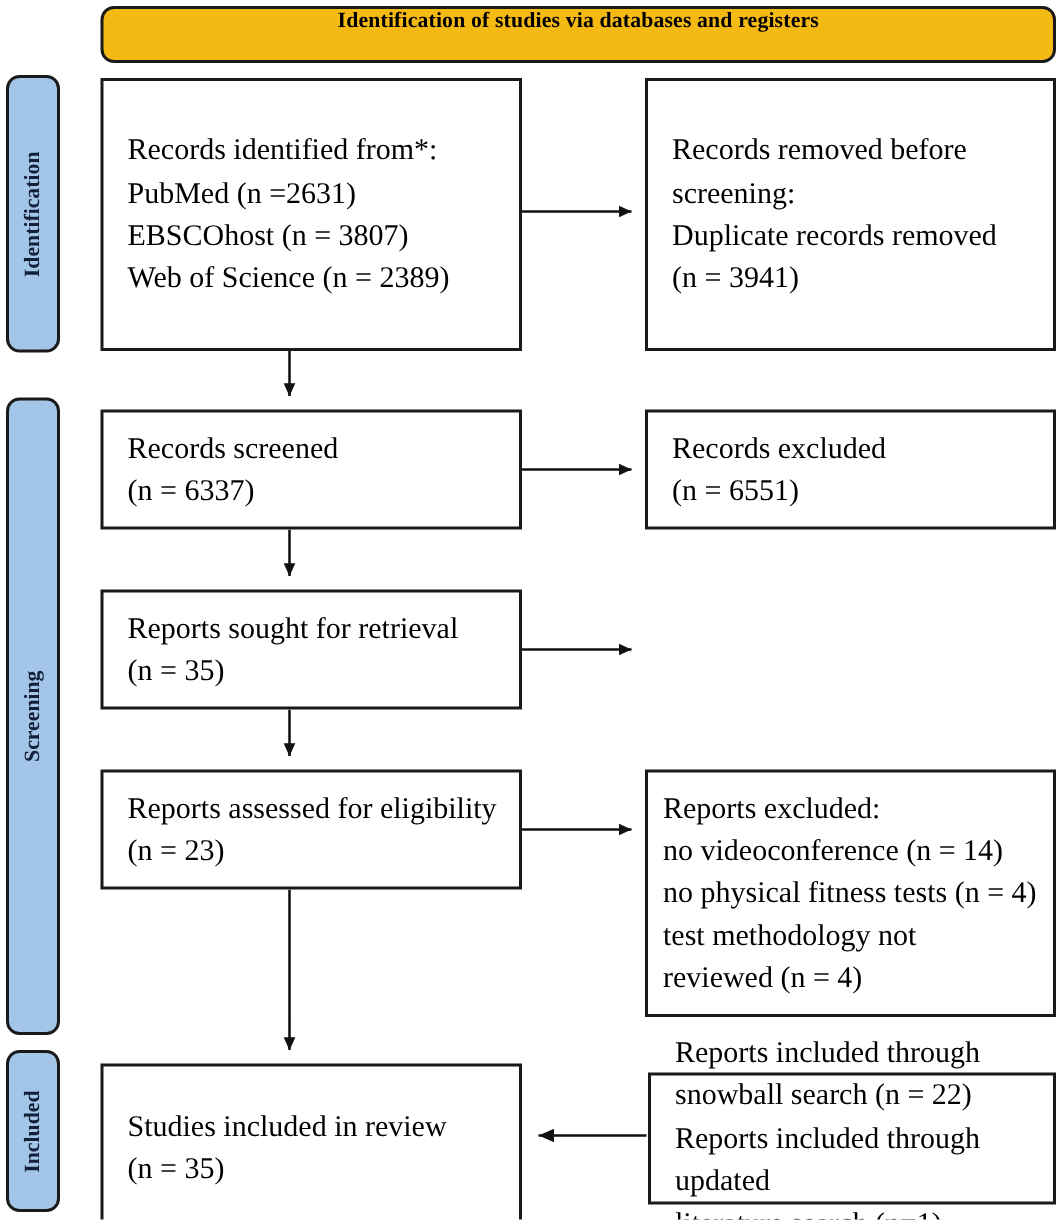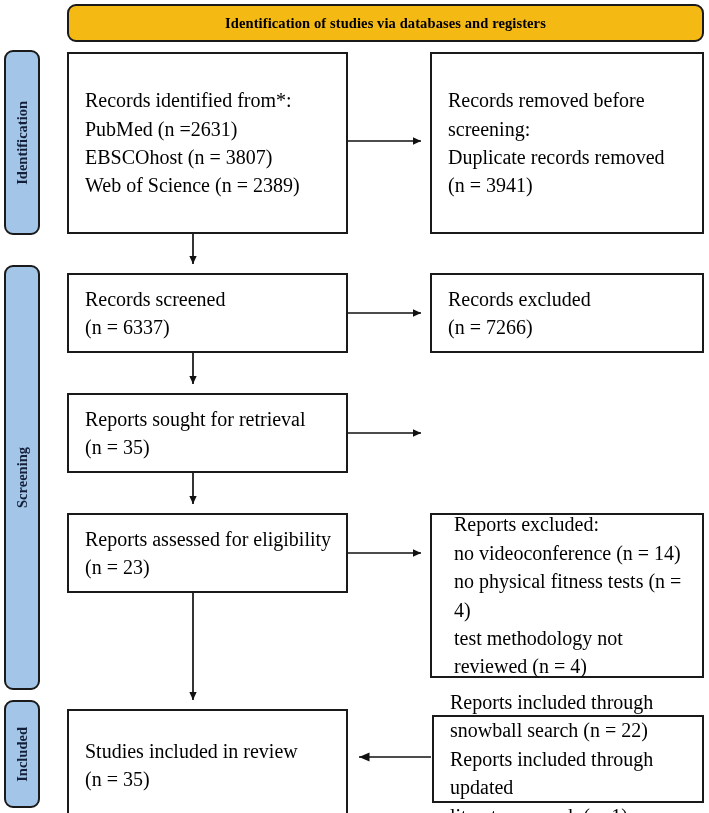--- a/index.html
+++ b/index.html
@@ -26,21 +26,21 @@
   .banner {
     position: absolute;
     left: 67px;
     top: 4px;
     width: 637px;
     height: 38px;
     background: #F5B914;
     border: 2px solid #1a1a1a;
     border-radius: 9px;
     display: flex;
-    align-items: center;
+    align-items: flex-start;
     justify-content: center;
     box-sizing: border-box;
   }
   .banner-title {
     font-weight: bold;
     font-size: 14.5px;
     letter-spacing: 0.1px;
     color: #000;
     white-space: nowrap;
   }
@@ -79,21 +79,21 @@
     display: flex;
     align-items: center;
   }
   .box-text {
     padding: 0 0 0 16px;
     font-size: 20px;
     line-height: 1.42;
     white-space: pre-line;
     color: #000;
   }
-  .box-text.center-block { padding-left: 22px; }
+  .box-text.center-block { padding-left: 10px; }
 
   
   #box-identified  { left: 67px; top: 52px;  width: 281px; height: 182px; }
   #box-screened    { left: 67px; top: 273px; width: 281px; height: 80px;  }
   #box-sought      { left: 67px; top: 393px; width: 281px; height: 80px;  }
   #box-assessed    { left: 67px; top: 513px; width: 281px; height: 80px;  }
   #box-included    { left: 67px; top: 709px; width: 281px; height: 112px;  }
 
   
   #box-removed     { left: 430px; top: 52px;  width: 274px; height: 182px; }
@@ -192,21 +192,21 @@
 
   <div class="box" id="box-removed">
     <span class="box-text">Records removed before
 screening:
      Duplicate records removed
      (n = 3941)</span>
   </div>
 
   <div class="box" id="box-excluded-1">
     <span class="box-text">Records excluded
-(n = 7266)</span>
+(n = 6551)</span>
   </div>
 
 
   <div class="box" id="box-excluded-2">
     <span class="box-text center-block">Reports excluded:
      no videoconference (n = 14)
      no physical fitness tests (n = 4)
      test methodology not
      reviewed (n = 4)</span>
   </div>

